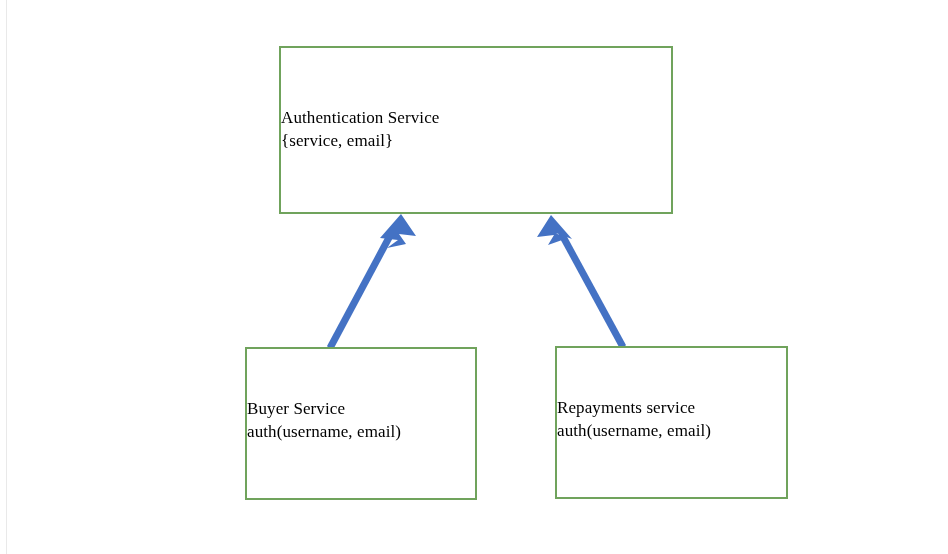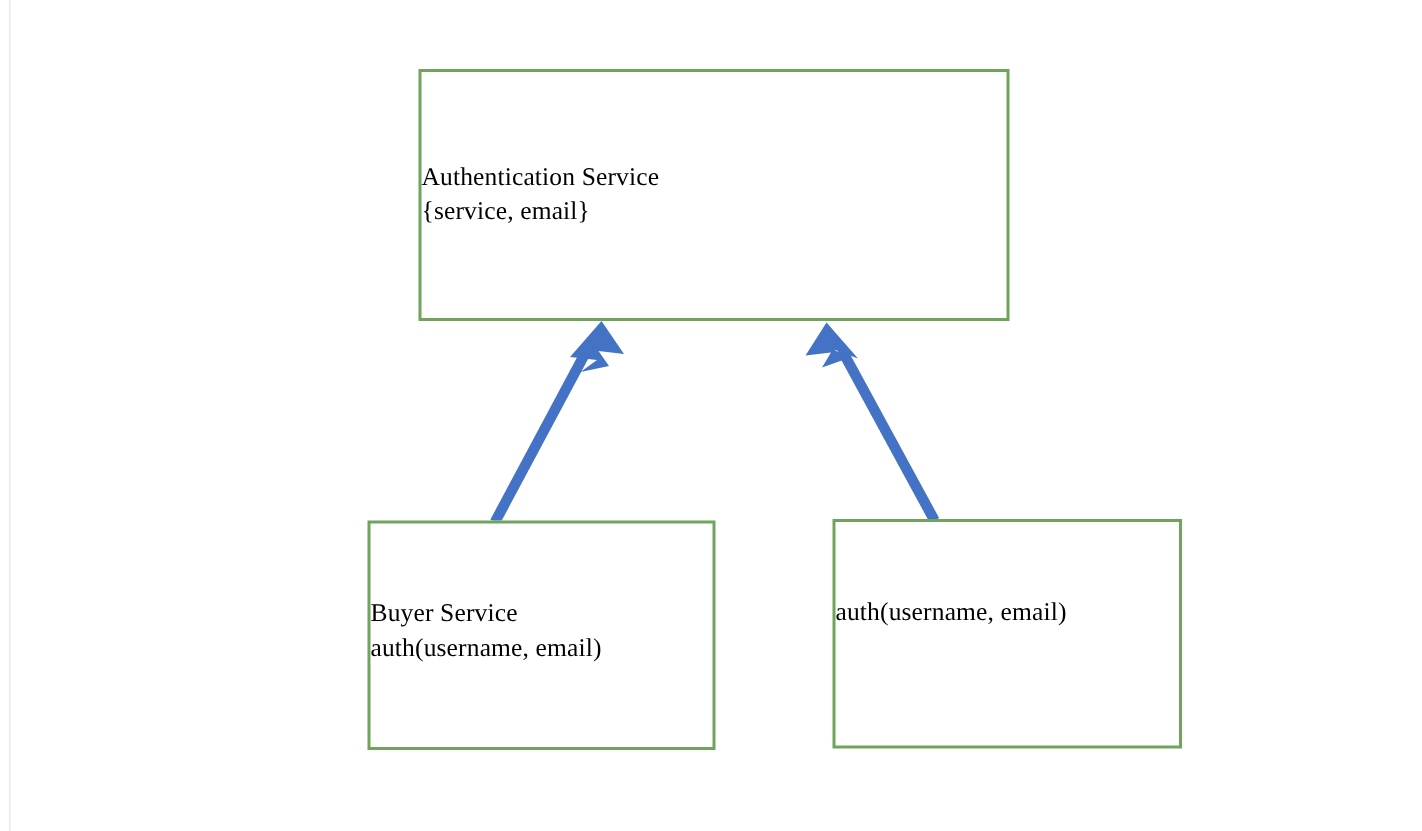--- a/index.html
+++ b/index.html
@@ -104,16 +104,17 @@
     <div class="line">Authentication Service</div>
     <div class="line">{service, email}</div>
   </div>
 
   <div class="node" id="node-buyer">
     <div class="line">Buyer Service</div>
     <div class="line">auth(username, email)</div>
   </div>
 
   <div class="node" id="node-repayments">
+    <div class="line">Repayments service</div>
     <div class="line">auth(username, email)</div>
   </div>
 
 </div>
 
 </body></html>

